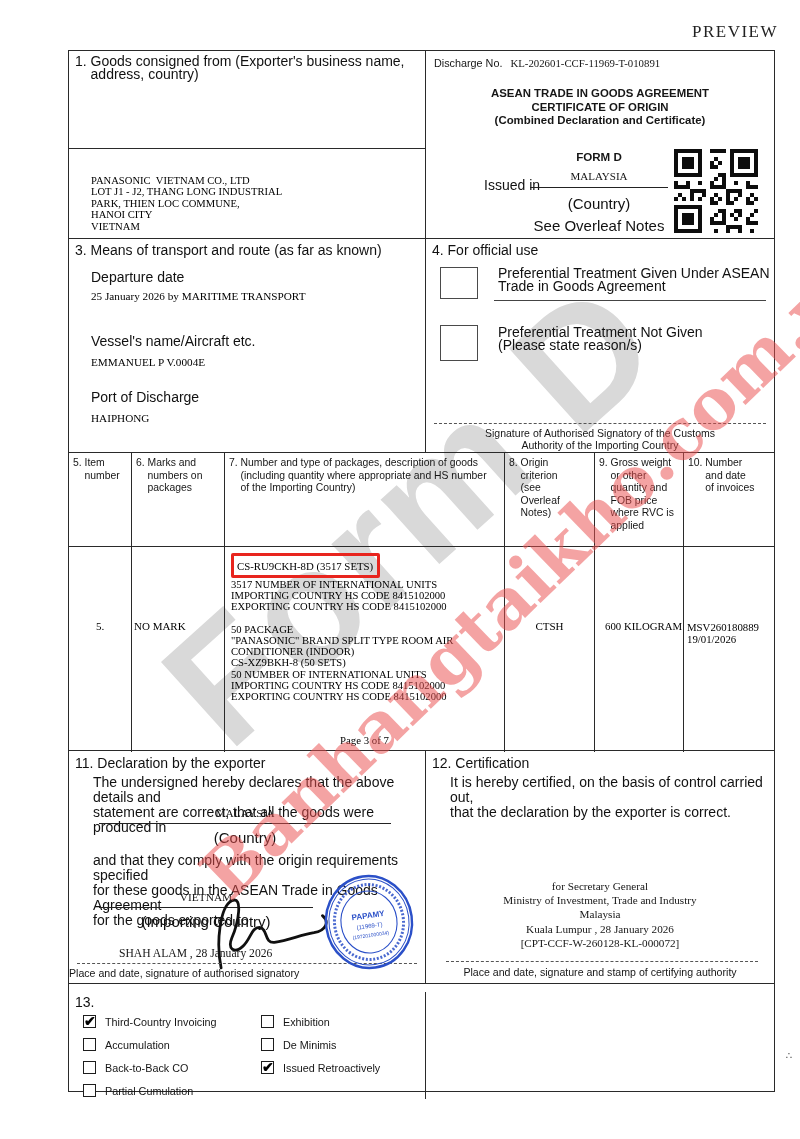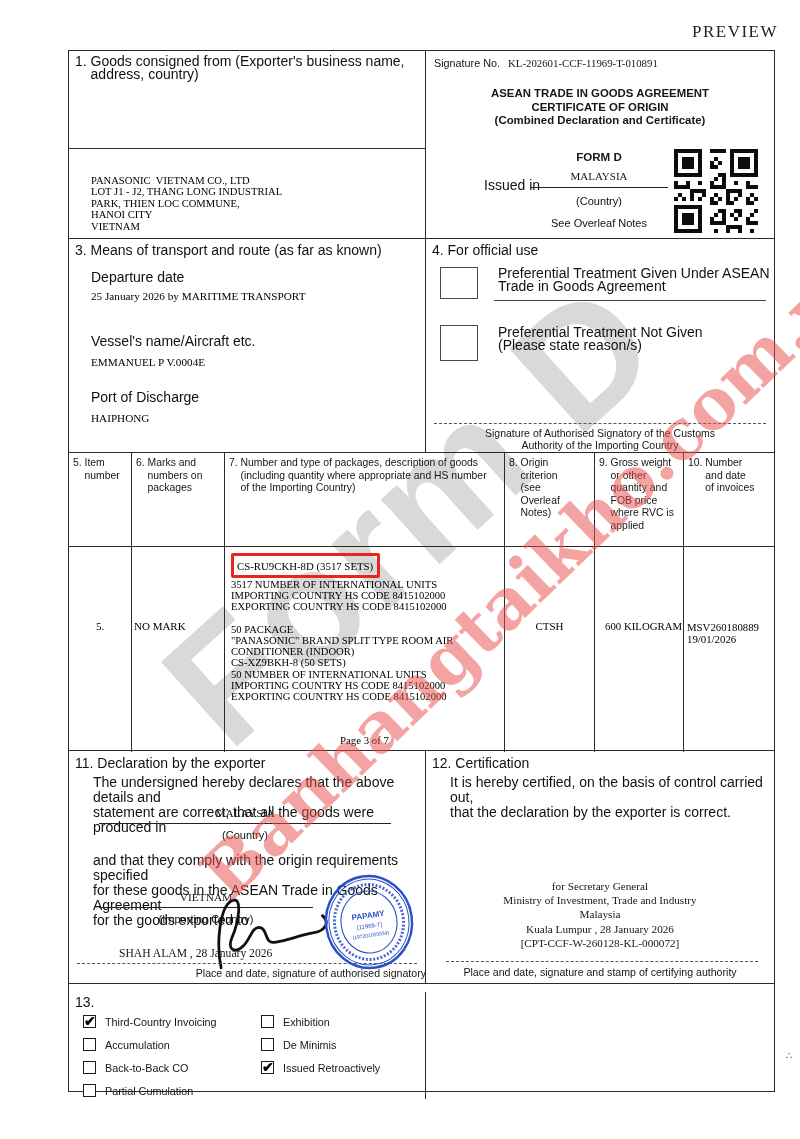--- a/index.html
+++ b/index.html
@@ -23,21 +23,21 @@
              font-family:"DejaVu Serif",serif; pointer-events:none; }
 
   .form { position:absolute; left:68px; top:50px; width:705px; height:1040px;
           border:1.6px solid #2a2a2a; z-index:2; box-sizing:content-box; }
   .bx { position:absolute; box-sizing:border-box; }
   .br { border-right:1.4px solid #2a2a2a; }
   .bb { border-bottom:1.4px solid #2a2a2a; }
 
   .lbl  { font-size:14px; line-height:12.5px; color:#111; }
   .val  { font-family:"Liberation Serif","DejaVu Serif",serif; font-size:10.6px; line-height:11.2px; color:#000; }
-  .cap  { font-size:11px; color:#111; }
+  .cap  { font-size:15px; color:#111; }
 
   .titleblock { font-weight:700; font-size:11.4px; line-height:13.5px; text-align:center; }
   .uline { border-bottom:1.4px solid #222; text-align:center; }
   .dashline { border-top:1px dashed #555; }
 
   
   .tgrid { display:grid; grid-template-columns:62px 93px 280px 90px 89px 91px; }
   .tgrid > div { box-sizing:border-box; border-left:1.2px solid #2a2a2a; position:relative; }
   .tgrid > div:first-child { border-left:none; }
   .th { font-size:10.4px; line-height:12.6px; padding:4px 3px 0 4px; }
@@ -74,21 +74,21 @@
     <div class="bx br bb" style="left:0;top:98px;width:357px;height:90px;">
       <div class="abs val pre" style="left:22px;top:26px;line-height:11.4px;">PANASONIC  VIETNAM CO., LTD
 LOT J1 - J2, THANG LONG INDUSTRIAL
 PARK, THIEN LOC COMMUNE,
 HANOI CITY
 VIETNAM</div>
     </div>
 
     <div class="bx bb" style="left:357px;top:0;width:348px;height:188px;">
       <div class="abs" style="left:8px;top:6px;font-size:10.8px;">
-        <span>Signature No.</span>
+        <span>Discharge No.</span>
         <span class="serif" style="font-size:10.8px;margin-left:5px;">KL-202601-CCF-11969-T-010891</span>
       </div>
       <div class="abs titleblock preline" style="left:0;top:36px;width:348px;">ASEAN TRADE IN GOODS AGREEMENT
 CERTIFICATE OF ORIGIN
 (Combined Declaration and Certificate)</div>
       <div class="abs" style="left:108px;top:99px;width:130px;text-align:center;font-weight:700;font-size:11.6px;">FORM D</div>
       <div class="abs lbl" style="left:58px;top:128px;">Issued in</div>
       <div class="abs uline serif" style="left:104px;top:119px;width:138px;font-size:11px;padding-bottom:5px;">MALAYSIA</div>
       <div class="abs cap" style="left:104px;top:144px;width:138px;text-align:center;">(Country)</div>
       <div class="abs cap" style="left:104px;top:166px;width:138px;text-align:center;">See Overleaf Notes</div>
@@ -371,21 +371,21 @@
       <div class="abs lbl preline" style="left:24px;top:102px;line-height:15px;">and that they comply with the origin requirements specified
 for these goods in the ASEAN Trade in Goods Agreement
 for the goods exported to</div>
       <div class="abs uline serif" style="left:30px;top:140px;width:214px;font-size:11.4px;padding-bottom:4px;">VIETNAM</div>
       <div class="abs cap" style="left:30px;top:162px;width:214px;text-align:center;">(Importing Country)</div>
       <svg class="abs" style="left:118px;top:138px;width:160px;height:80px;overflow:visible;" viewBox="0 0 150 75">
         <path d="M32,74 C27,50 31,16 42,11 C53,6 48,32 42,46 C38,56 44,61 52,54 C60,47 60,36 68,36 C76,37 72,51 82,50 C96,48 106,43 119,41 C130,39 134,31 127,25" fill="none" stroke="#101010" stroke-width="2.6" stroke-linecap="round"></path>
       </svg>
       <div class="abs serif" style="left:50px;top:196px;width:260px;text-align:left;font-size:11.6px;">SHAH ALAM , 28 January 2026</div>
       <div class="abs dashline" style="left:8px;top:212px;width:340px;"></div>
-      <div class="abs" style="left:0;top:216px;width:357px;text-align:right;font-size:10.6px;">Place and date, signature of authorised signatory</div>
+      <div class="abs" style="left:0;top:216px;width:357px;text-align:left;font-size:10.6px;">Place and date, signature of authorised signatory</div>
       <svg class="abs" style="left:253px;top:122px;width:94px;height:98px;transform:rotate(-8deg);" viewBox="0 0 94 98">
         <ellipse cx="47" cy="49" rx="43" ry="46" fill="none" stroke="#2b50c8" stroke-width="2.4"></ellipse>
         <ellipse cx="47" cy="49" rx="40" ry="43" fill="none" stroke="#2b50c8" stroke-width="1"></ellipse>
         <ellipse cx="47" cy="49" rx="34.5" ry="37.5" fill="none" stroke="#2b50c8" stroke-width="3" stroke-dasharray="2,1.7" opacity="0.85"></ellipse>
         <ellipse cx="47" cy="49" rx="28" ry="31" fill="none" stroke="#2b50c8" stroke-width="1.1"></ellipse>
         <text x="47" y="45" text-anchor="middle" font-size="8" font-weight="bold" fill="#2b50c8">PAPAMY</text>
         <text x="47" y="55" text-anchor="middle" font-size="6" fill="#2b50c8">(11969-T)</text>
         <text x="47" y="64" text-anchor="middle" font-size="5" fill="#2b50c8">(197201000034)</text>
       </svg>
     </div>

